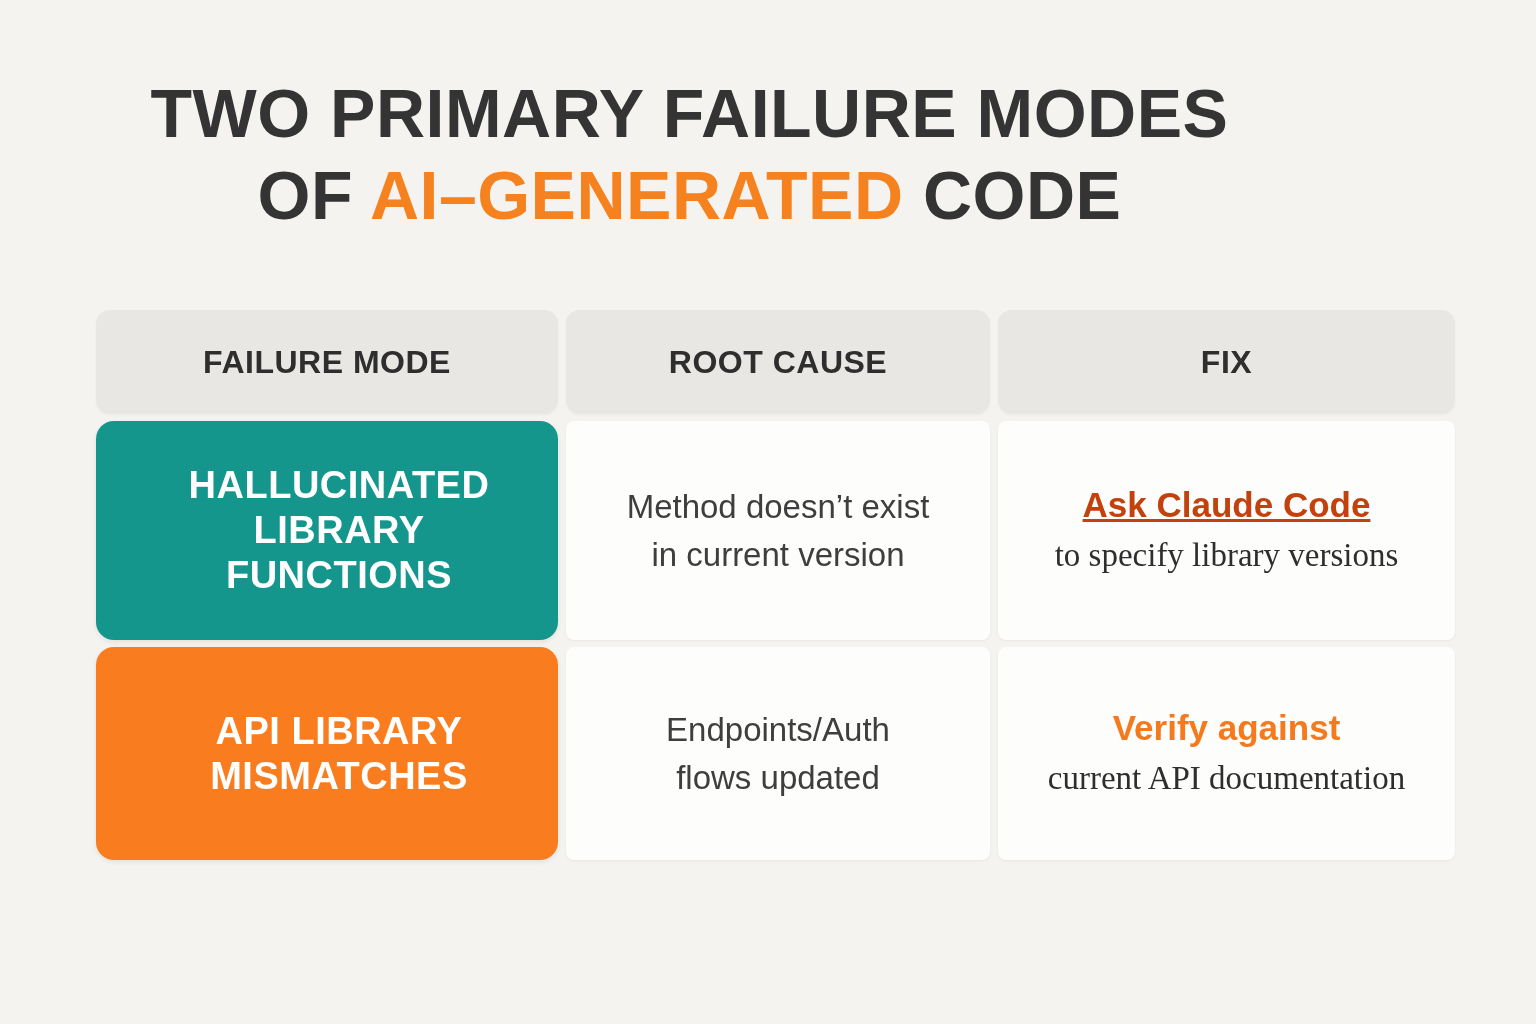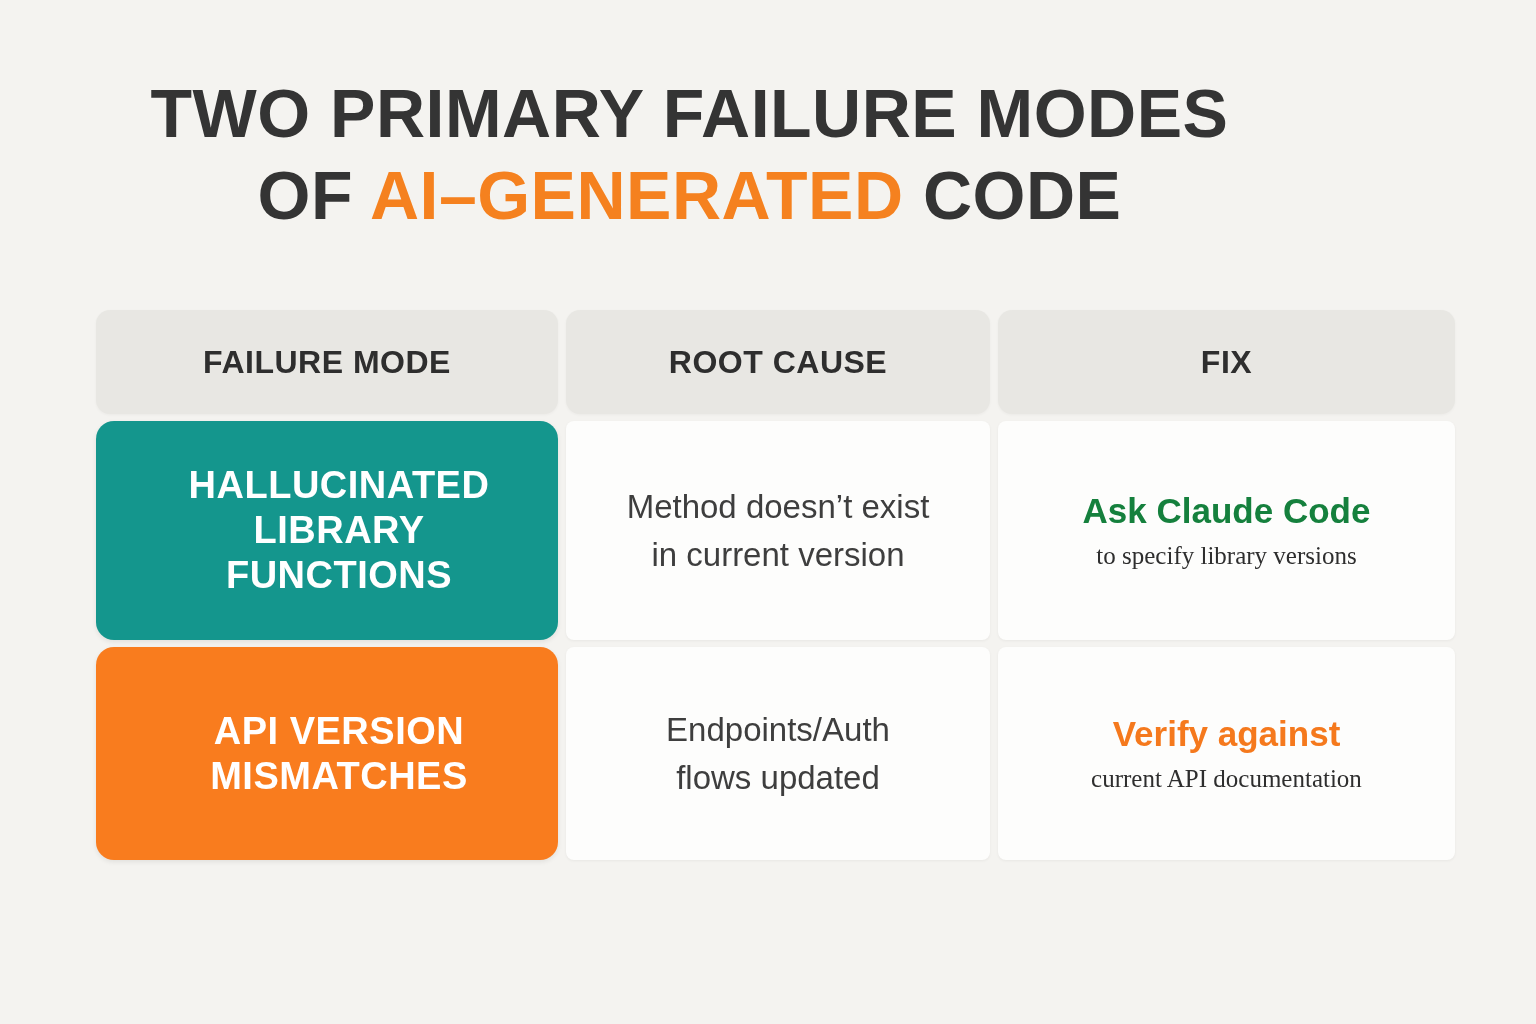--- a/index.html
+++ b/index.html
@@ -78,21 +78,21 @@
     color: #3e3e3e;
     line-height: 1.45;
   }
   .fix-em {
     font-size: 35px;
     font-weight: 800;
     line-height: 1.35;
   }
   .fix-detail {
     font-family: "Liberation Serif", serif;
-    font-size: 25px;
+    font-size: 33px;
     color: #2e2e2e;
     line-height: 1.45;
     margin-top: 4px;
   }
 </style>
 </head>
 <body style="background: rgb(244, 243, 240);">
 
 <div class="canvas">
 
@@ -112,26 +112,26 @@
       <div>LIBRARY</div>
       <div>FUNCTIONS</div>
     </div>
     <div class="cell white">
       <div class="cause">
         <div>Method doesn’t exist</div>
         <div>in current version</div>
       </div>
     </div>
     <div class="cell white">
-      <div class="fix-em" style="color: #15803d;">Ask Claude Code</div>
+      <div class="fix-em" style="color: #c2410c; text-decoration: underline;">Ask Claude Code</div>
       <div class="fix-detail">to specify library versions</div>
     </div>
 
     <div class="cell mode" style="background-color: rgb(249, 124, 30);">
-      <div>API VERSION</div>
+      <div>API LIBRARY</div>
       <div>MISMATCHES</div>
     </div>
     <div class="cell white">
       <div class="cause">
         <div>Endpoints/Auth</div>
         <div>flows updated</div>
       </div>
     </div>
     <div class="cell white">
       <div class="fix-em" style="color: rgb(245, 121, 29);">Verify against</div>

